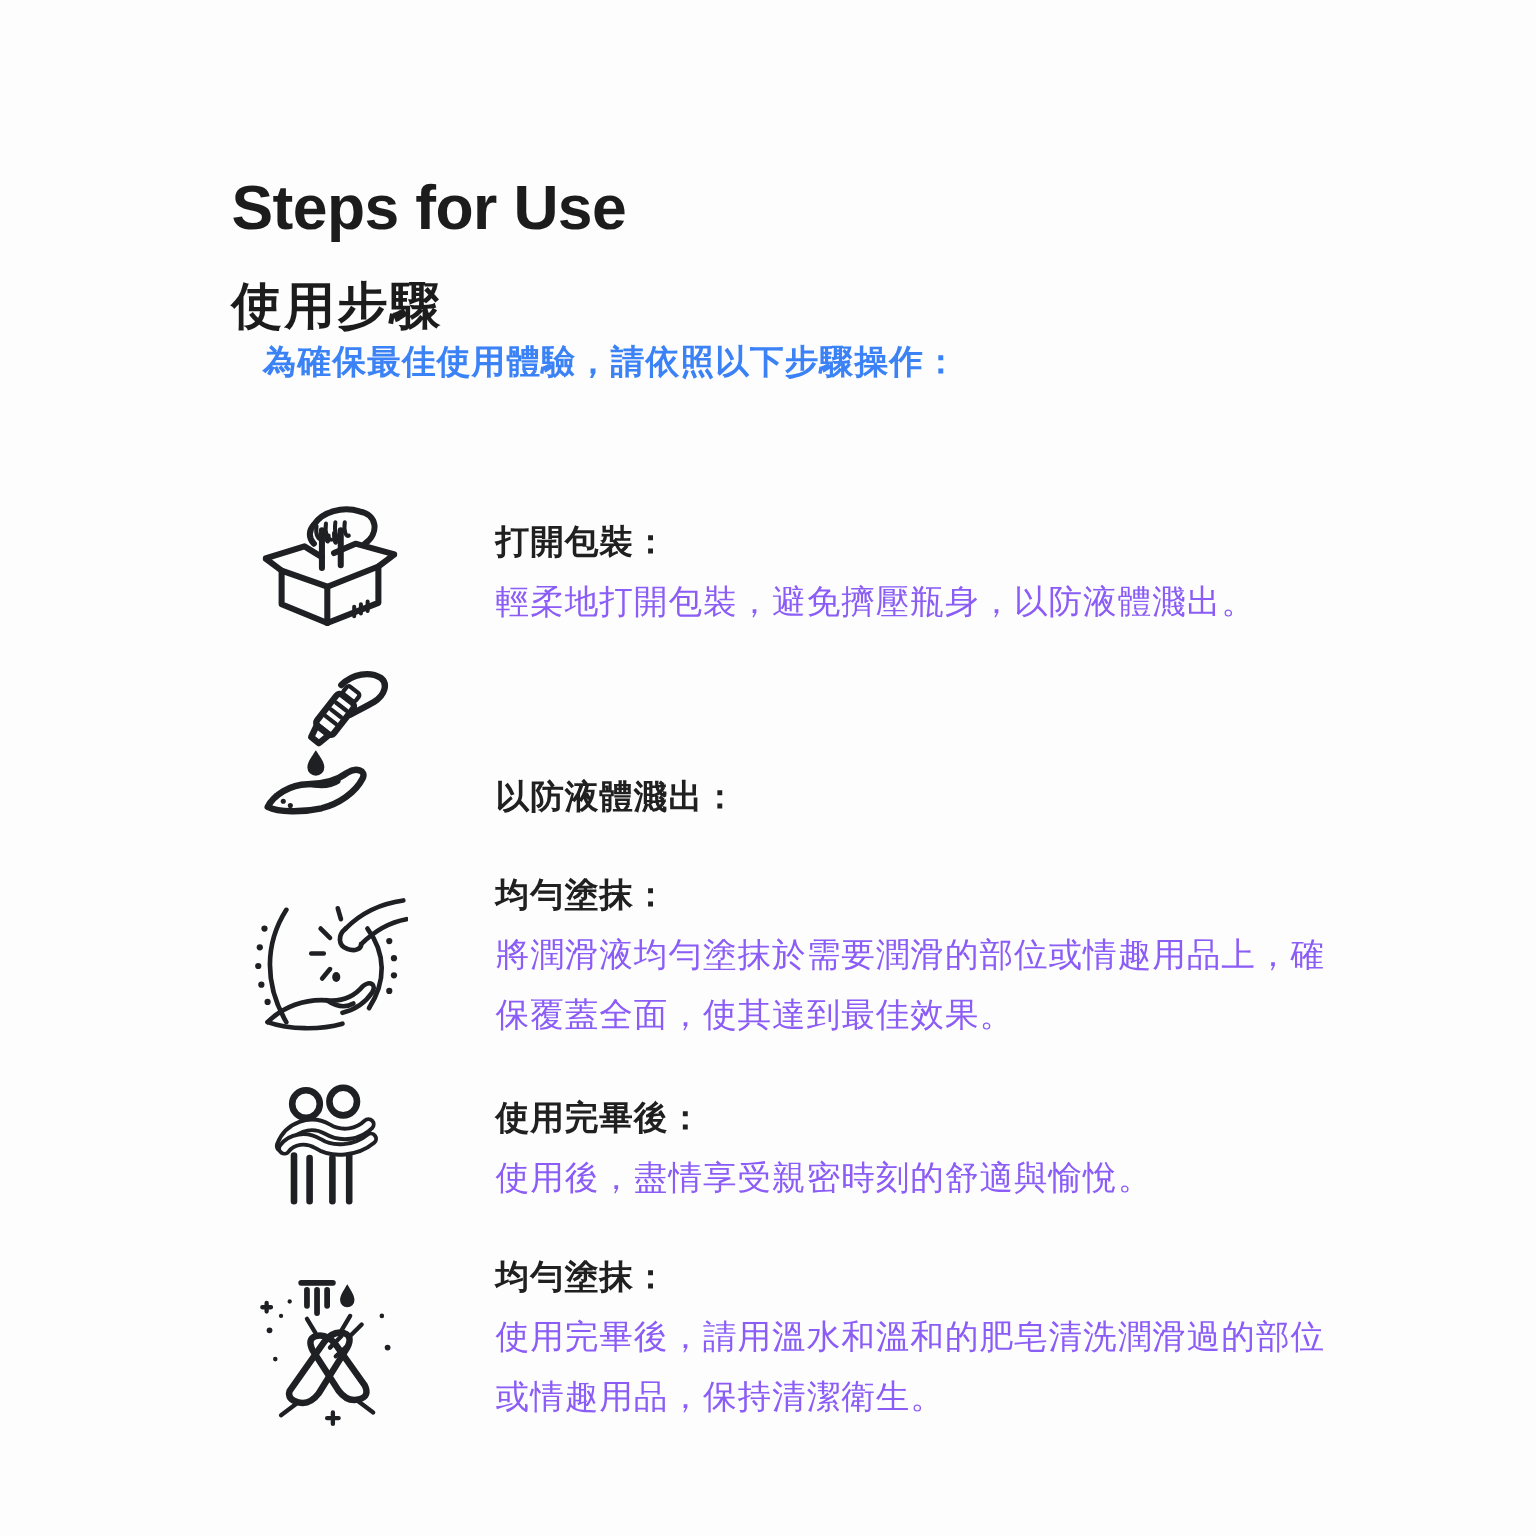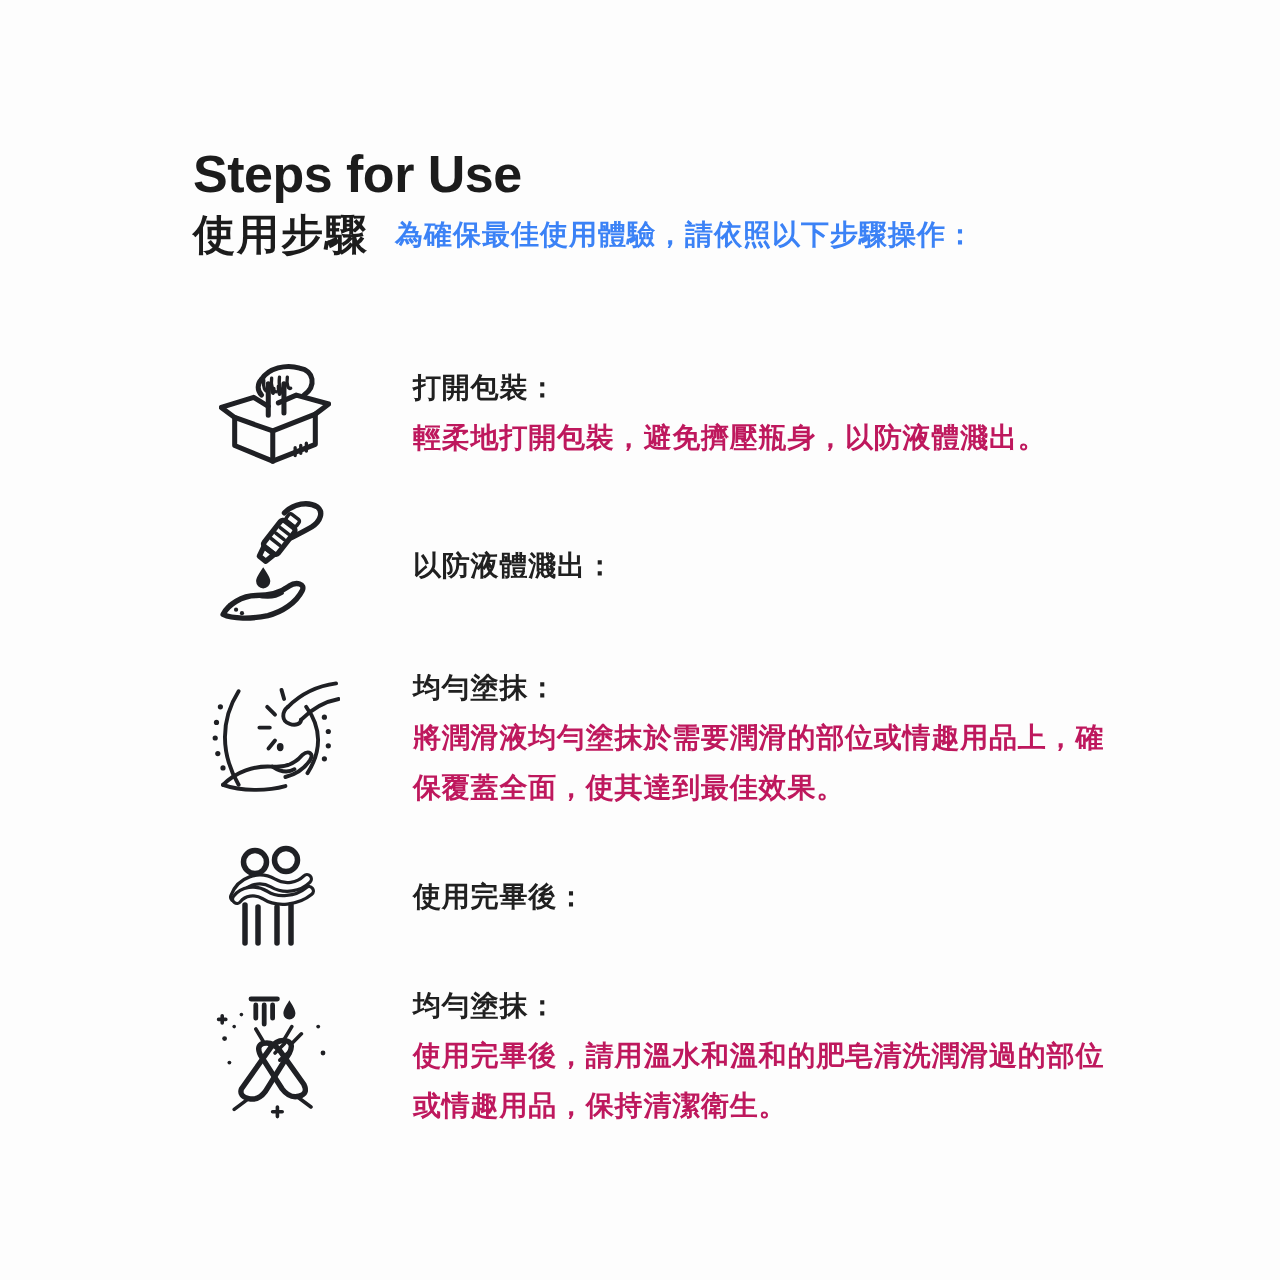--- a/index.html
+++ b/index.html
@@ -19,42 +19,43 @@
   .title-en{
     font-size:52px;
     font-weight:700;
     letter-spacing:-0.5px;
     color:#1c1c1c;
     margin:0;
     line-height:1.1;
   }
   .zh-row{
     display:flex;
-    align-items:center;
-    margin-top:4px;
+    align-items:flex-start;
+    margin-top:24px;
+    flex-direction:column;
   }
   .title-zh{
     font-size:42px;
     font-weight:700;
     letter-spacing:2px;
     color:#1c1c1c;
   }
   .intro{
     font-size:28px;
     font-weight:700;
     letter-spacing:1px;
     color:#3b82f6;
     margin-left:26px;
   }
   .steps{
     margin-top:94px;
   }
   .step{
     display:flex;
-    align-items:center;
+    align-items:flex-end;
     margin-bottom:32px;
   }
   .icon-cell{
     width:130px;
     margin-left:17px;
     margin-right:73px;
     flex-shrink:0;
     display:flex;
     justify-content:center;
     align-items:flex-start;
@@ -64,22 +65,22 @@
     width:695px;
     font-size:28px;
     line-height:50px;
     letter-spacing:0.8px;
   }
   .step-title{
     font-weight:700;
     color:#202020;
   }
   .step-body{
-    font-weight:700;
-    color:#be185d;
+    font-weight:400;
+    color:#8b5cf6;
   }
   .ic{stroke:#1f2024;stroke-width:4.5;fill:none;stroke-linecap:round;stroke-linejoin:round;}
   .ic-fill{fill:#1f2024;stroke:none;}
   .ic-thick{stroke:#1f2024;stroke-width:12;fill:none;stroke-linecap:round;stroke-linejoin:round;}
   .ic-white{stroke:#fdfdfd;stroke-width:5.5;fill:none;stroke-linecap:round;stroke-linejoin:round;}
   .ic-thin{stroke:#1f2024;stroke-width:3;fill:none;stroke-linecap:round;stroke-linejoin:round;}
 </style>
 </head>
 <body>
 
@@ -179,20 +180,21 @@
           <path class="ic-thick" d="M84,44 C72,54 52,56 40,48 C30,42 18,44 12,52"></path>
           <path class="ic-white" d="M84,44 C72,54 52,56 40,48 C30,42 18,44 12,52"></path>
           <path class="ic" d="M20,58 V96" style="stroke-width:5.5"></path>
           <path class="ic" d="M33,60 V96" style="stroke-width:5.5"></path>
           <path class="ic" d="M52,60 V96" style="stroke-width:5.5"></path>
           <path class="ic" d="M66,58 V96" style="stroke-width:5.5"></path>
         </svg>
       </div>
       <div class="step-text">
         <div class="step-title">使用完畢後：</div>
+        <div class="step-body">使用後，盡情享受親密時刻的舒適與愉悅。</div>
       </div>
     </div>
 
     <div class="step">
       <div class="icon-cell">
         <svg width="120" height="126" viewBox="0 0 100 105">
           <path class="ic" d="M30,5 L52,5" style="stroke-width:4"></path>
           <path class="ic" d="M34,10 V21 M41,10 V26 M48,10 V21" style="stroke-width:4"></path>
           <path class="ic-fill" d="M62,6 C59,11 57,14 57,17 a5,5 0 0 0 10,0 C67,14 65,11 62,6 Z"></path>
           <path class="ic" d="M22,80 L46,46 Q52,38 60,40 Q66,42 62,50 L42,82 Q36,90 28,88 Q20,86 22,80 Z"></path>

